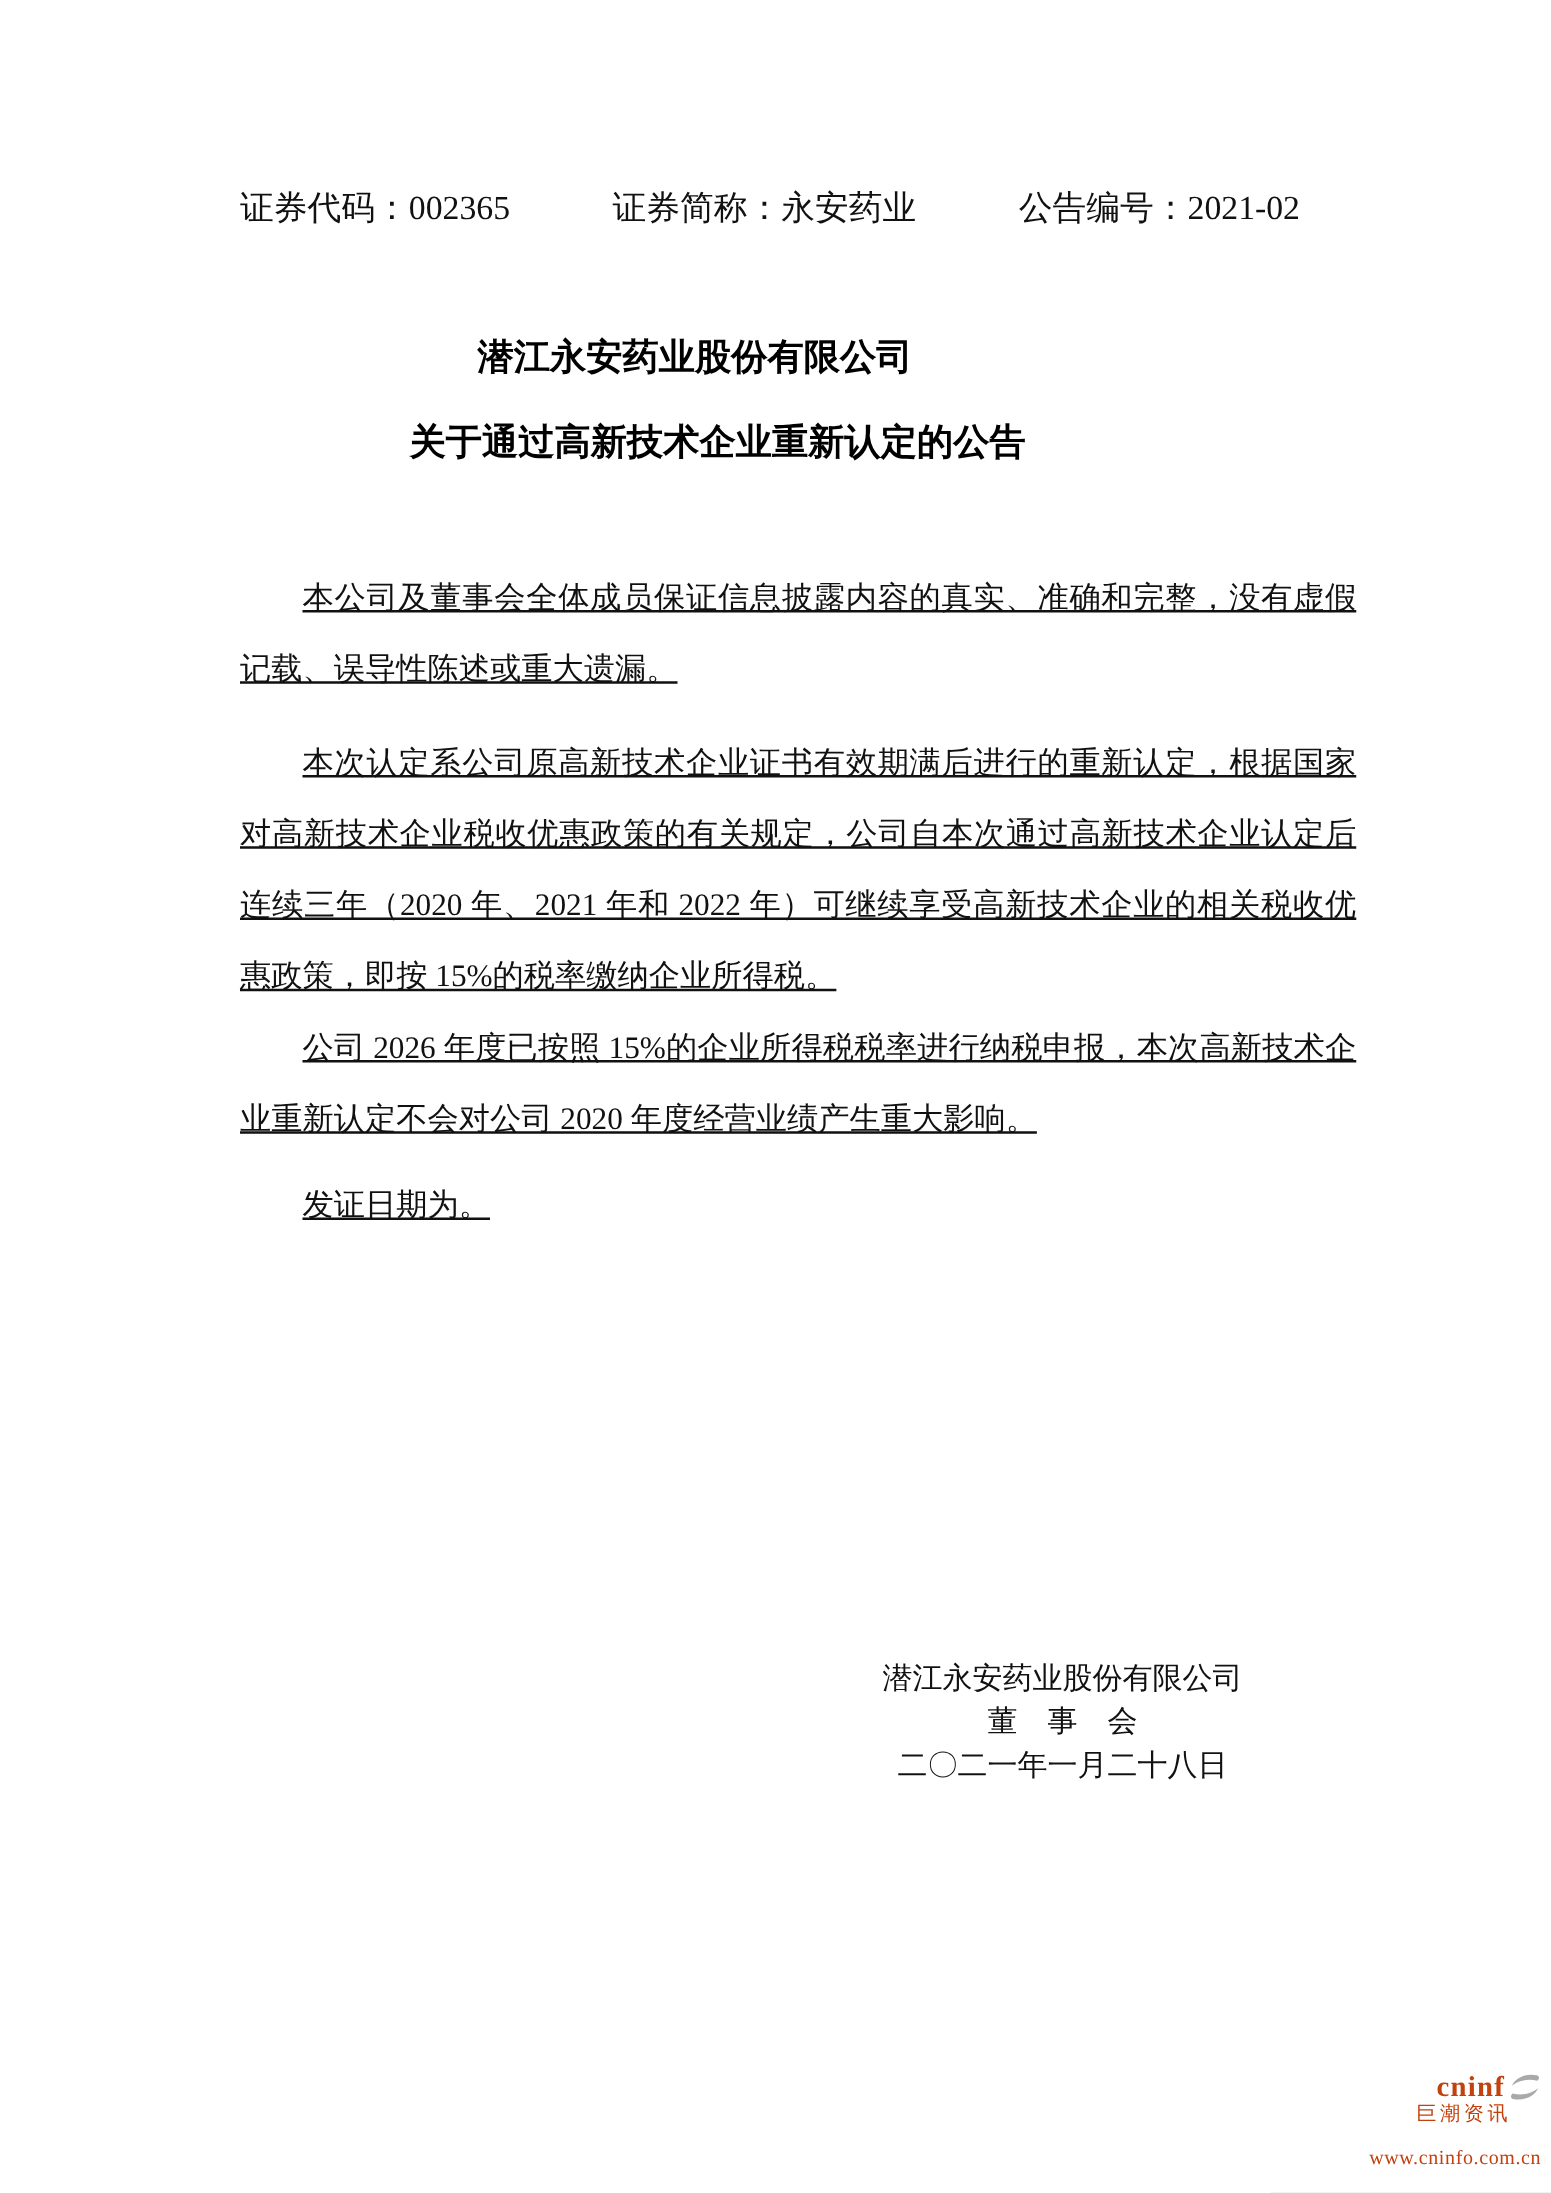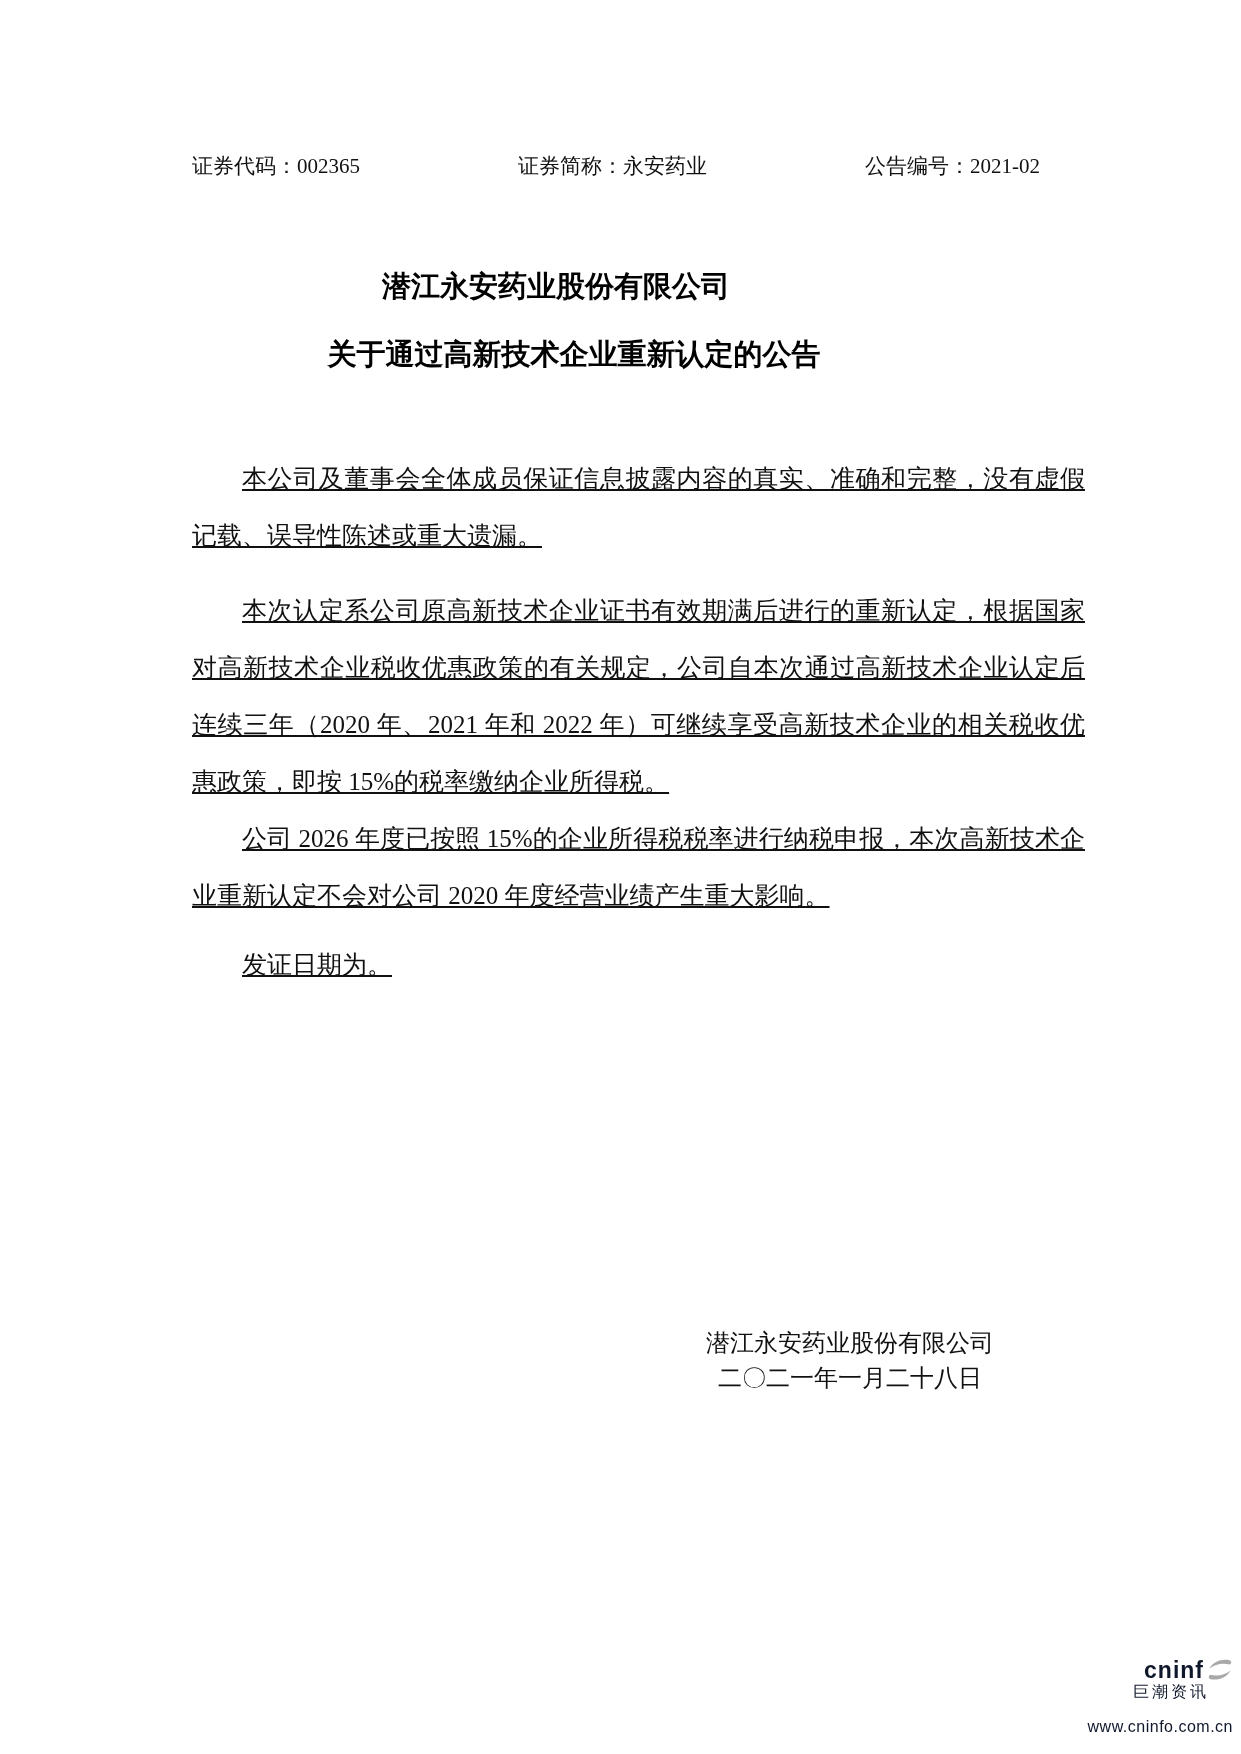--- a/index.html
+++ b/index.html
@@ -9,21 +9,21 @@
     margin:0 auto;
     background:#ffffff;
     color:#111;
     font-family:"Liberation Serif","DejaVu Serif",serif;
     overflow:hidden;
   }
   
   .doc-header{
     position:absolute;top:150px;left:192px;width:848px;
     display:flex;justify-content:space-between;
-    font-size:21px;line-height:32px;white-space:nowrap;
+    font-size:27px;line-height:32px;white-space:nowrap;
   }
   
   .doc-titles{
     position:absolute;top:266px;left:0;width:1112px;
     text-align:center;
     font-family:"Liberation Sans","DejaVu Sans",sans-serif;
   }
   .doc-titles h1,.doc-titles h2{
     margin:0;font-size:29px;line-height:40px;font-weight:bold;color:#000;
   }
@@ -40,22 +40,22 @@
   
   .signature{
     position:absolute;top:1326px;left:700px;width:300px;
     text-align:center;font-size:24px;line-height:35px;white-space:nowrap;
   }
   .signature div{margin:0;}
   
   .footer-logo{
     position:absolute;right:8px;bottom:18px;
     text-align:right;
-    color:#0f172a;
-    font-family:Liberation Sans, sans-serif;
+    color:#c2410c;
+    font-family:Liberation Serif, serif;
     line-height:1.05;
   }
   .footer-logo .brand-row{
     display:flex;align-items:center;justify-content:flex-end;gap:3px;
   }
   .footer-logo .brand{
     font-size:23px;font-weight:bold;letter-spacing:1px;
   }
   .footer-logo .swoosh-icon svg{display:block;}
   .footer-logo .brand-cn{
@@ -83,20 +83,21 @@
 
   <div class="doc-body">
     <p class="disclaimer">本公司及董事会全体成员保证信息披露内容的真实、准确和完整，没有虚假记载、误导性陈述或重大遗漏。</p>
     <p>本次认定系公司原高新技术企业证书有效期满后进行的重新认定，根据国家对高新技术企业税收优惠政策的有关规定，公司自本次通过高新技术企业认定后连续三年（2020 年、2021 年和 2022 年）可继续享受高新技术企业的相关税收优惠政策，即按 15%的税率缴纳企业所得税。</p>
     <p>公司 2026 年度已按照 15%的企业所得税税率进行纳税申报，本次高新技术企业重新认定不会对公司 2020 年度经营业绩产生重大影响。</p>
     <p class="closing">发证日期为。</p>
   </div>
 
   <div class="signature">
     <div>潜江永安药业股份有限公司</div>
+    <div>董　事　会</div>
     <div>二〇二一年一月二十八日</div>
   </div>
 
   <div class="footer-logo">
     <div class="brand-row">
       <span class="brand">cninf</span>
       <span class="swoosh-icon">
         <svg width="26" height="24" viewBox="0 0 26 24">
           <path fill="#a9a9a9" d="M2.5 10.5 C6 3.5 15 0.5 22.5 2.2 C24.6 2.8 24.8 5.2 22.8 6.6 C15.5 4.8 8.3 6.2 2.5 10.5 Z"></path>
           <path fill="#a9a9a9" d="M23.5 12.5 C20 19.8 11 22.8 3.5 21.2 C1.4 20.6 1.2 18.2 3.2 16.8 C10.5 18.6 17.7 17 23.5 12.5 Z"></path>

